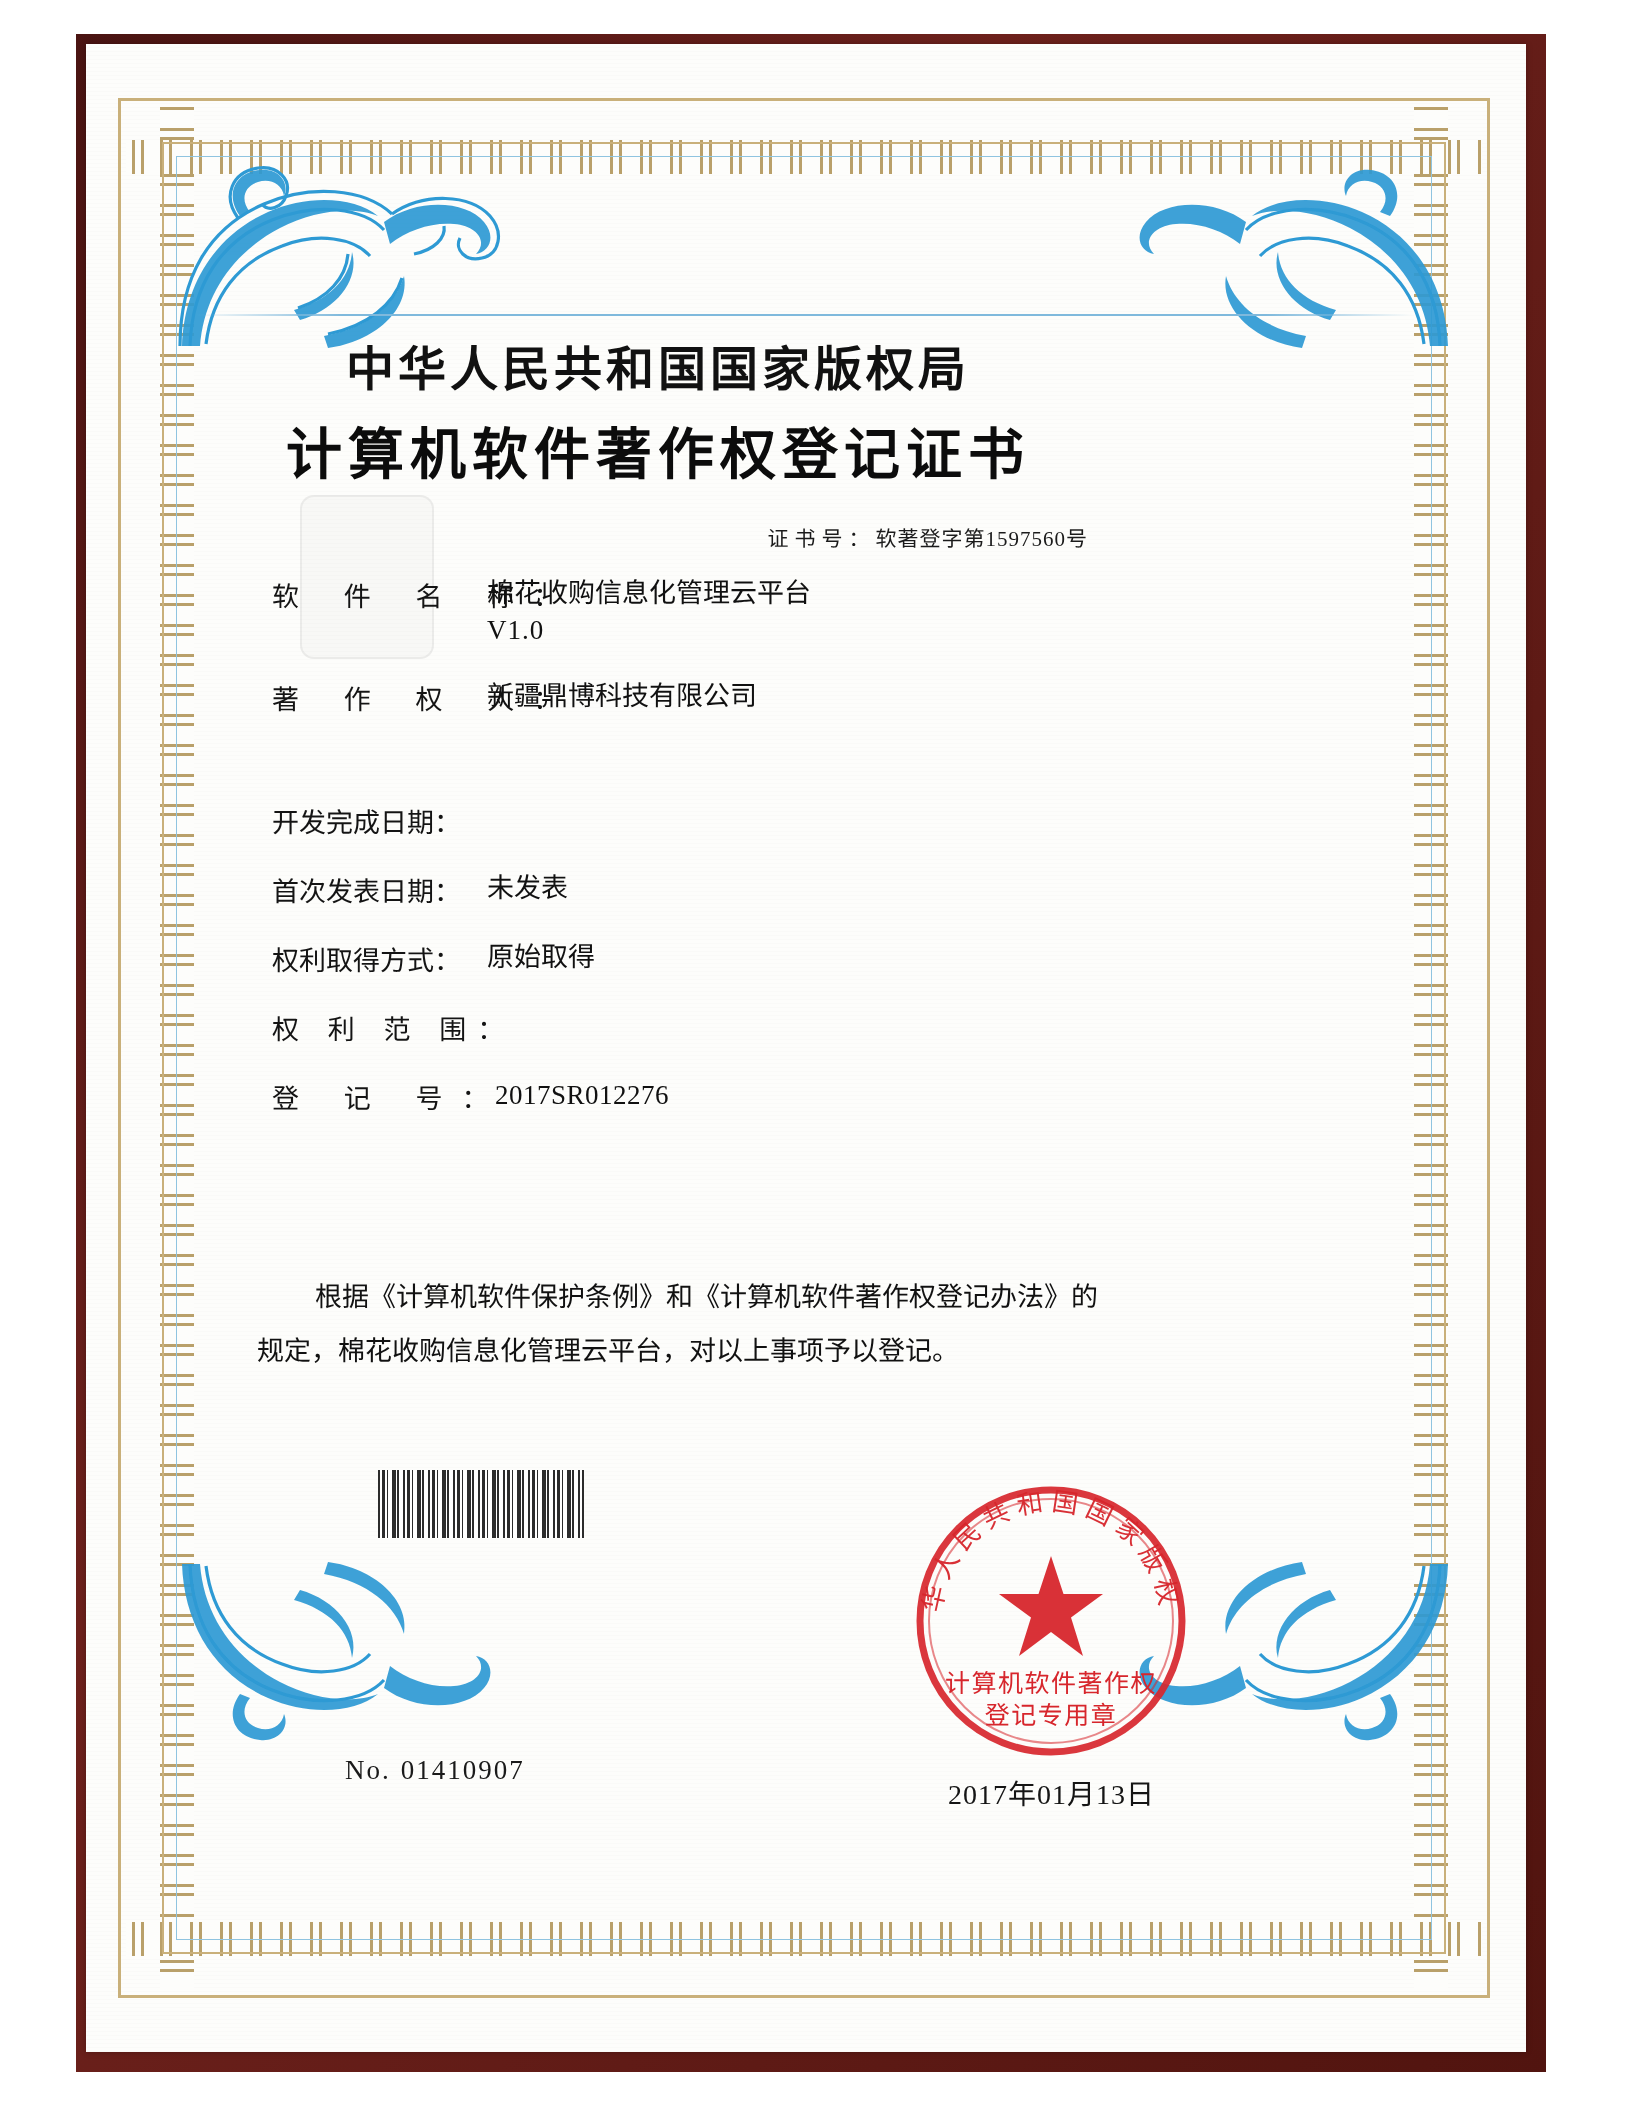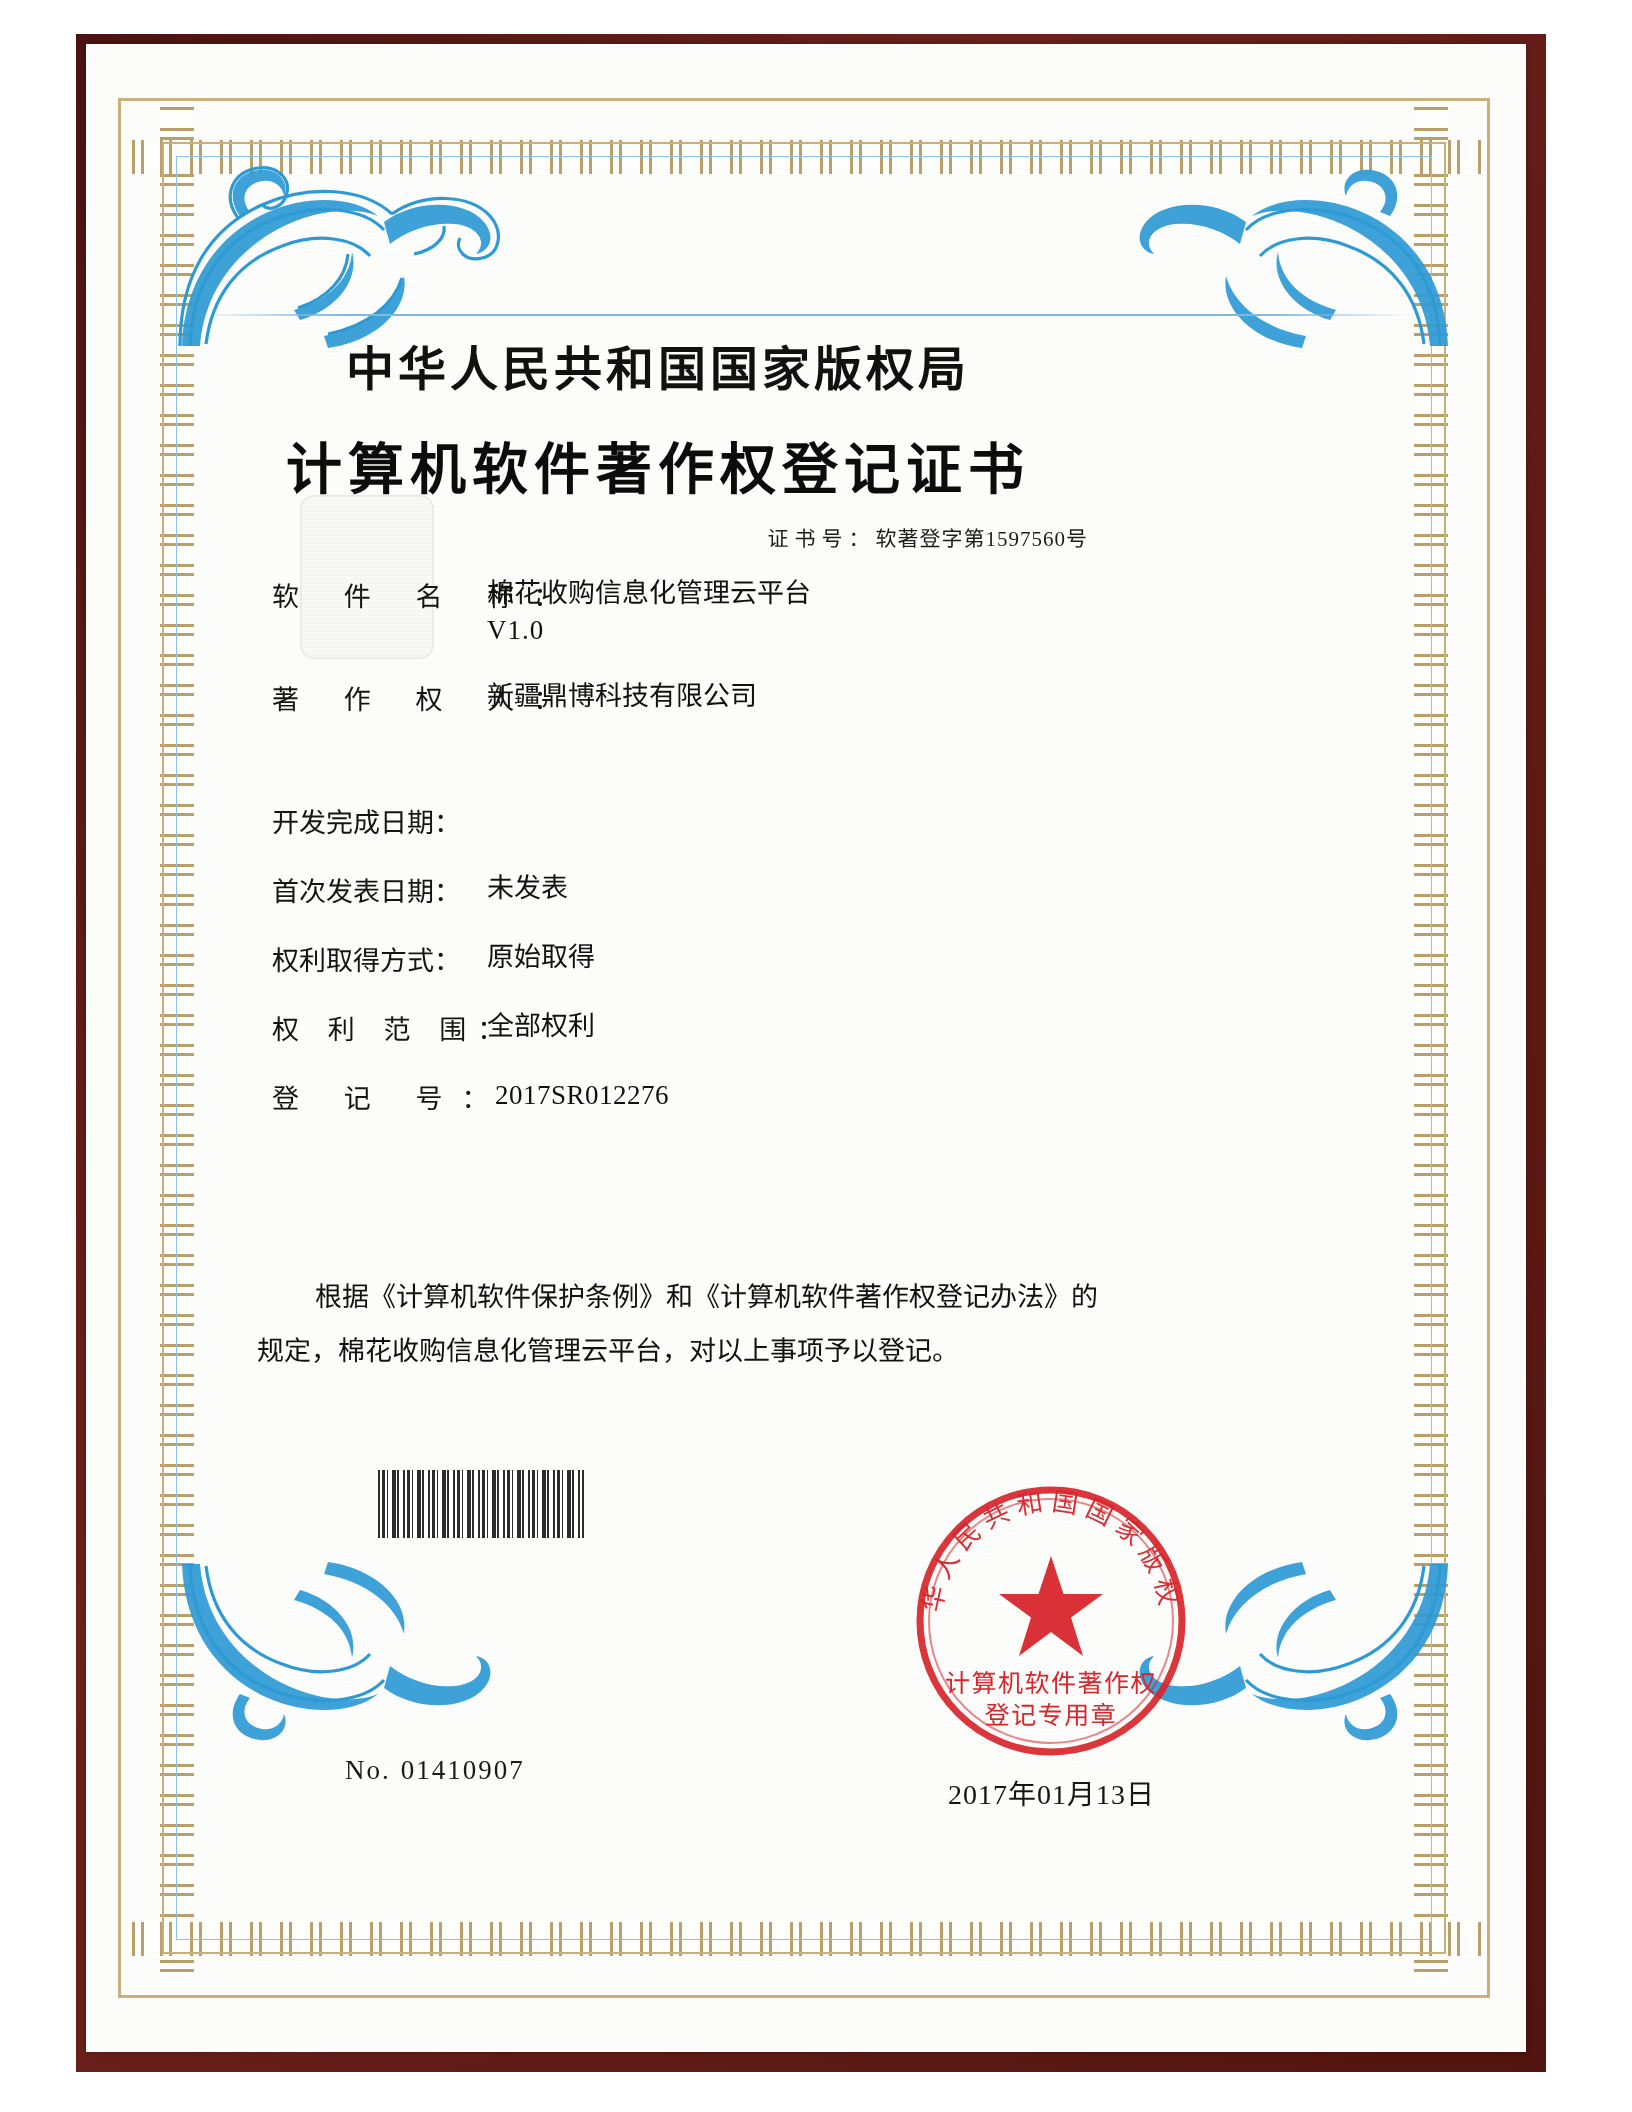--- a/index.html
+++ b/index.html
@@ -144,21 +144,21 @@
     text-align: center;
     font-size: 48px;
     letter-spacing: 4px;
     color: #111;
     font-family: "DejaVu Serif", "Liberation Serif", serif;
     font-weight: 700;
   }
   .heading-2 {
     position: absolute;
     left: 0; right: 0;
-    top: 424px;
+    top: 409px;
     text-align: center;
     font-size: 56px;
     letter-spacing: 6px;
     color: #0c0c0c;
     font-family: "DejaVu Serif", "Liberation Serif", serif;
     font-weight: 700;
   }
 
   .cert-no-row {
     position: absolute;
@@ -398,21 +398,20 @@
       <div class="field-value">未发表</div>
     </div>
 
     <div class="field-row" style="margin-top:22px;">
       <div class="field-label">权利取得方式：</div>
       <div class="field-value">原始取得</div>
     </div>
 
     <div class="field-row" style="margin-top:22px;">
       <div class="field-label spread">权 利 范 围：</div>
-      <div class="field-value">全部权利</div>
     </div>
 
     <div class="field-row" style="margin-top:22px;gap:8px;">
       <div class="field-label spread-wide">登 记 号：</div>
       <div class="field-value mono-val">2017SR012276</div>
     </div>
 
   </div>
 
   <div class="statement">

